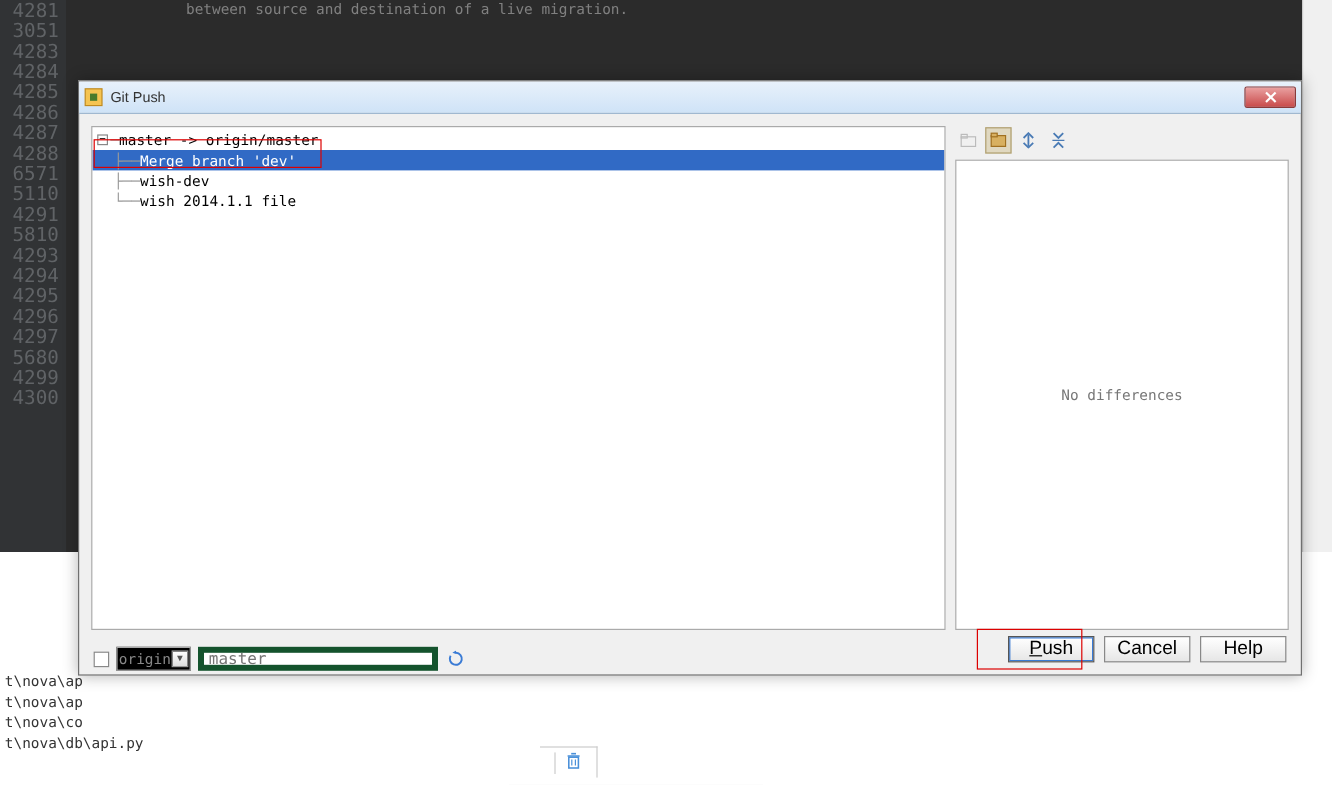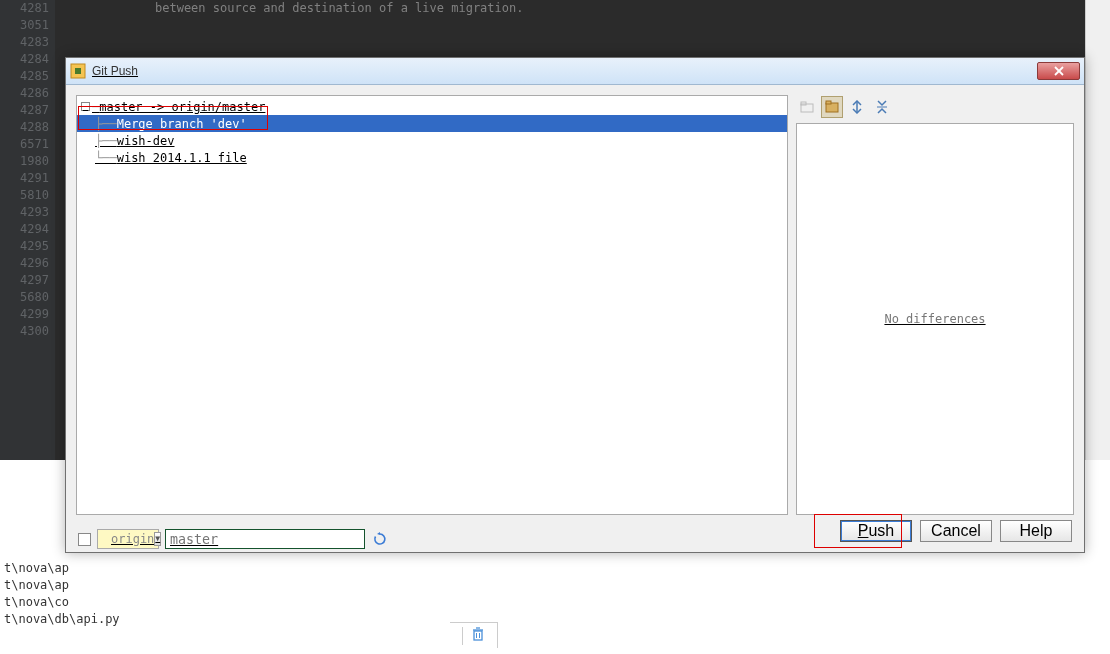--- a/index.html
+++ b/index.html
@@ -20,21 +20,21 @@
   width: 1085px;
   height: 460px;
   background: #2b2b2b;
   display: flex;
 }
 .gutter {
   width: 55px;
   background: #313335;
   color: #606366;
   font-family: Consolas, monospace;
-  font-size: 12px;
+  font-size: 16px;
   text-align: right;
   padding-right: 6px;
   line-height: 17px;
 }
 .editor-text {
   flex: 1;
   font-family: Consolas, monospace;
   color: #808080;
   padding-left: 100px;
   padding-top: 0;
@@ -60,27 +60,26 @@
   line-height: 17px;
 }
 .file-tabs div {
   padding: 0 4px;
 }
 
 
 .dialog {
   position: absolute;
   left: 65px;
-  top: 57px;
+  top: 67px;
   width: 1020px;
   height: 496px;
   background: #f0f0f0;
   border: 1px solid #707070;
   box-shadow: 0 0 12px rgba(0,0,0,0.3);
-  text-decoration: underline;
 }
 
 .titlebar {
   height: 27px;
   background: linear-gradient(to bottom, #e8f1fb, #cfe3f7);
   border-bottom: 1px solid #a0b8d0;
   display: flex;
   align-items: center;
   padding: 0 4px;
 }
@@ -213,41 +212,41 @@
 }
 .cb-label {
   font-family: "SimSun", monospace;
   color: #555;
 }
 .cb-label .ul { text-decoration: underline; }
 .remote-combo {
   width: 62px;
   height: 20px;
   border: 1px solid #aaa;
-  background: #fef9c3;
-  display: flex;
-  align-items: center;
-  padding: 0 13px;
+  background: #000000;
+  display: flex;
+  align-items: center;
+  padding: 0 1px;
   color: #888;
   font-family: "SimSun", monospace;
   justify-content: space-between;
 }
 .remote-combo .dd {
   width: 14px; height: 14px;
   border: 1px solid #999;
   background: linear-gradient(#fff,#ddd);
   text-align: center;
   font-size: 8px;
   line-height: 12px;
   color: #555;
 }
 .branch-input {
   width: 200px;
   height: 20px;
-  border: 1px solid #14532d;
+  border: 5px solid #14532d;
   background: #fff;
   color: #0f172a;
   font-family: "SimSun", monospace;
   padding: 0 4px;
 }
 .refresh-btn {
   width: 18px;
   height: 18px;
   display: flex;
   align-items: center;
@@ -318,21 +317,21 @@
   <div class="gutter" id="gutter">
       <div>4281</div>
       <div>3051</div>
       <div>4283</div>
       <div>4284</div>
       <div>4285</div>
       <div>4286</div>
       <div>4287</div>
       <div>4288</div>
       <div>6571</div>
-      <div>1980</div>
+      <div>5110</div>
       <div>4291</div>
       <div>5810</div>
       <div>4293</div>
       <div>4294</div>
       <div>4295</div>
       <div>4296</div>
       <div>4297</div>
       <div>5680</div>
       <div>4299</div>
       <div>4300</div>

